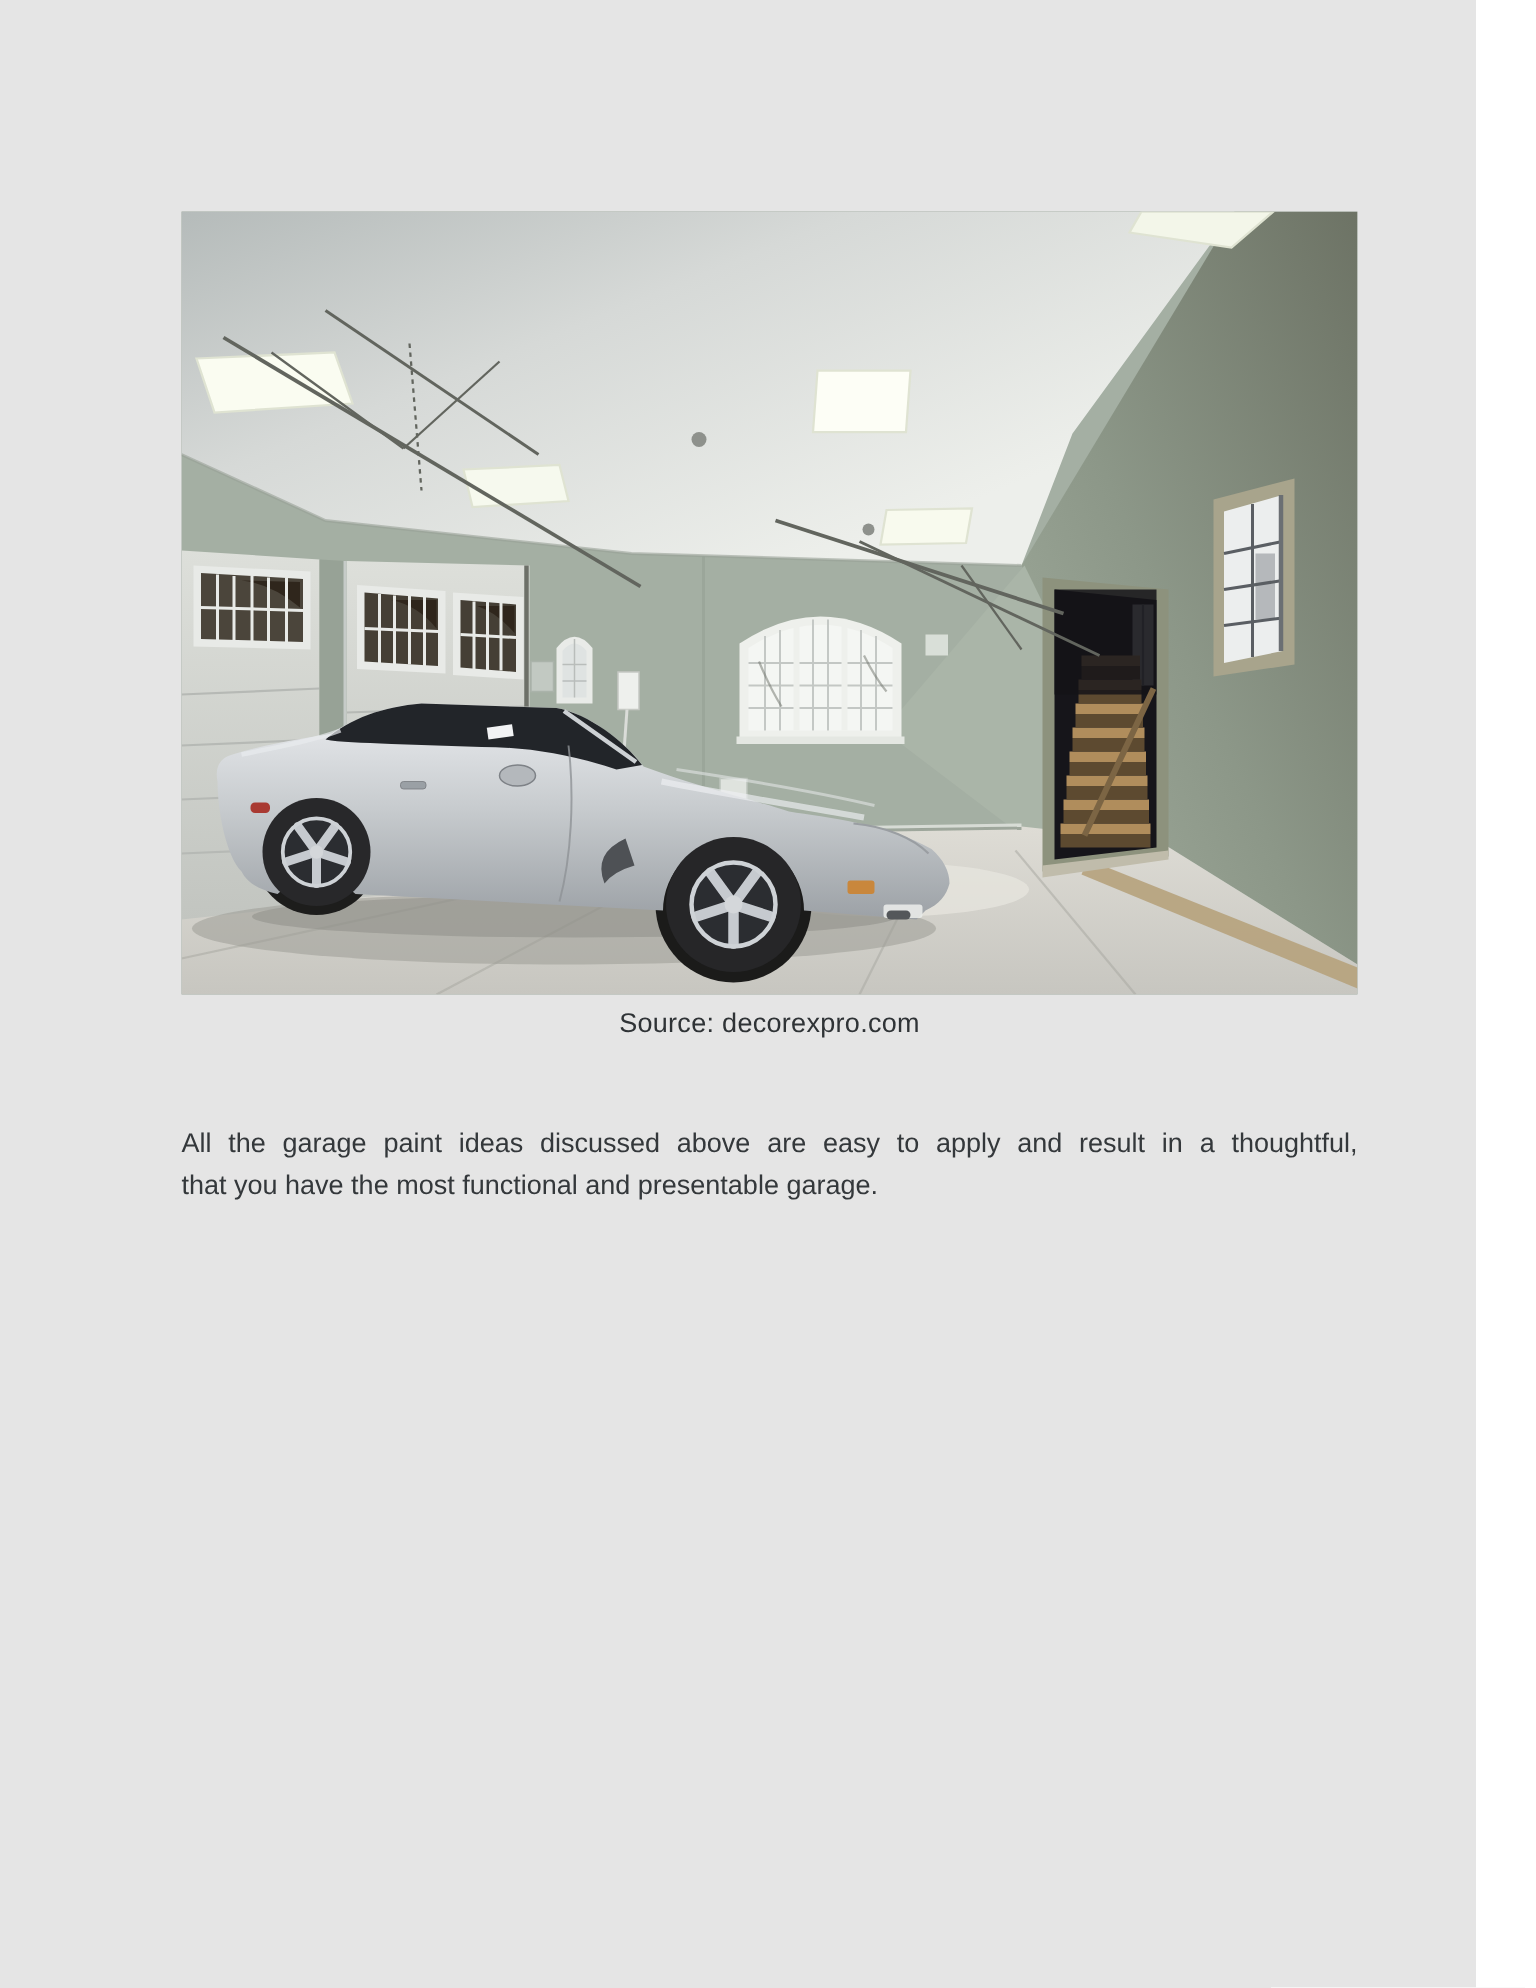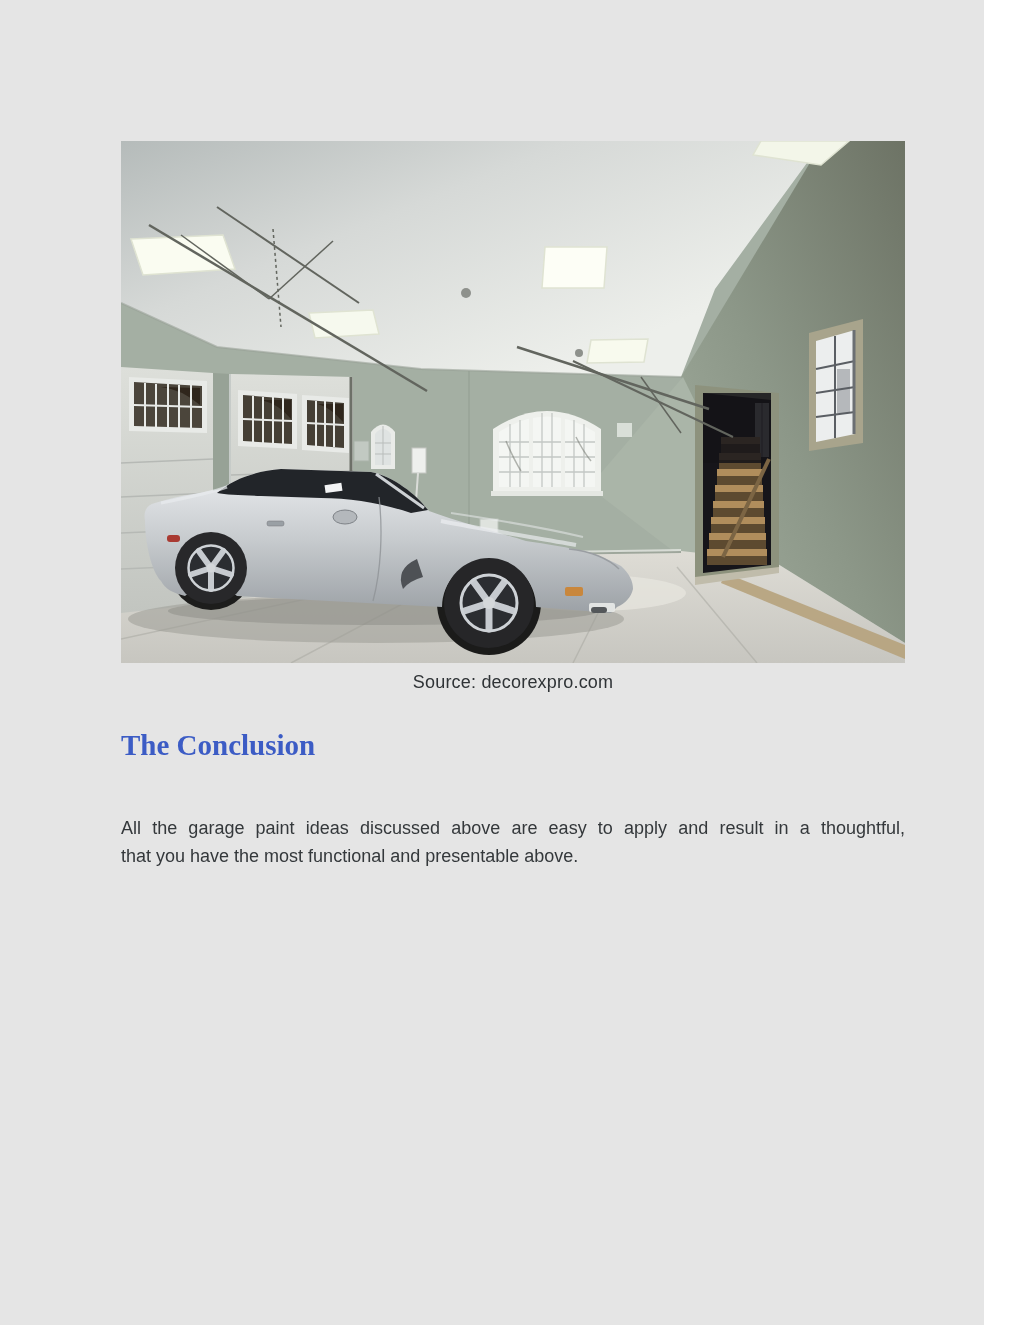--- a/index.html
+++ b/index.html
@@ -291,24 +291,23 @@
               </g>
               <circle cx="368" cy="462" r="28" fill="none" stroke="#ced2d6" stroke-width="3"></circle>
               <circle cx="368" cy="462" r="6" fill="#d4d7da"></circle>
             </g>
           </g>
         </svg>
       </div>
       <figcaption>Source: decorexpro.com</figcaption>
     </figure>
 
-    <h2 class="heading">The Conclusion</h2>
 
     <div class="para para-1">
       <div class="jline">All the garage paint ideas discussed above are easy to apply and result in a thoughtful,</div>
-      <div class="lline">that you have the most functional and presentable above.</div>
+      <div class="lline">that you have the most functional and presentable garage.</div>
     </div>
 
     <div class="para para-2">
     </div>
 
   </div>
 </div>
 
 </body></html>

